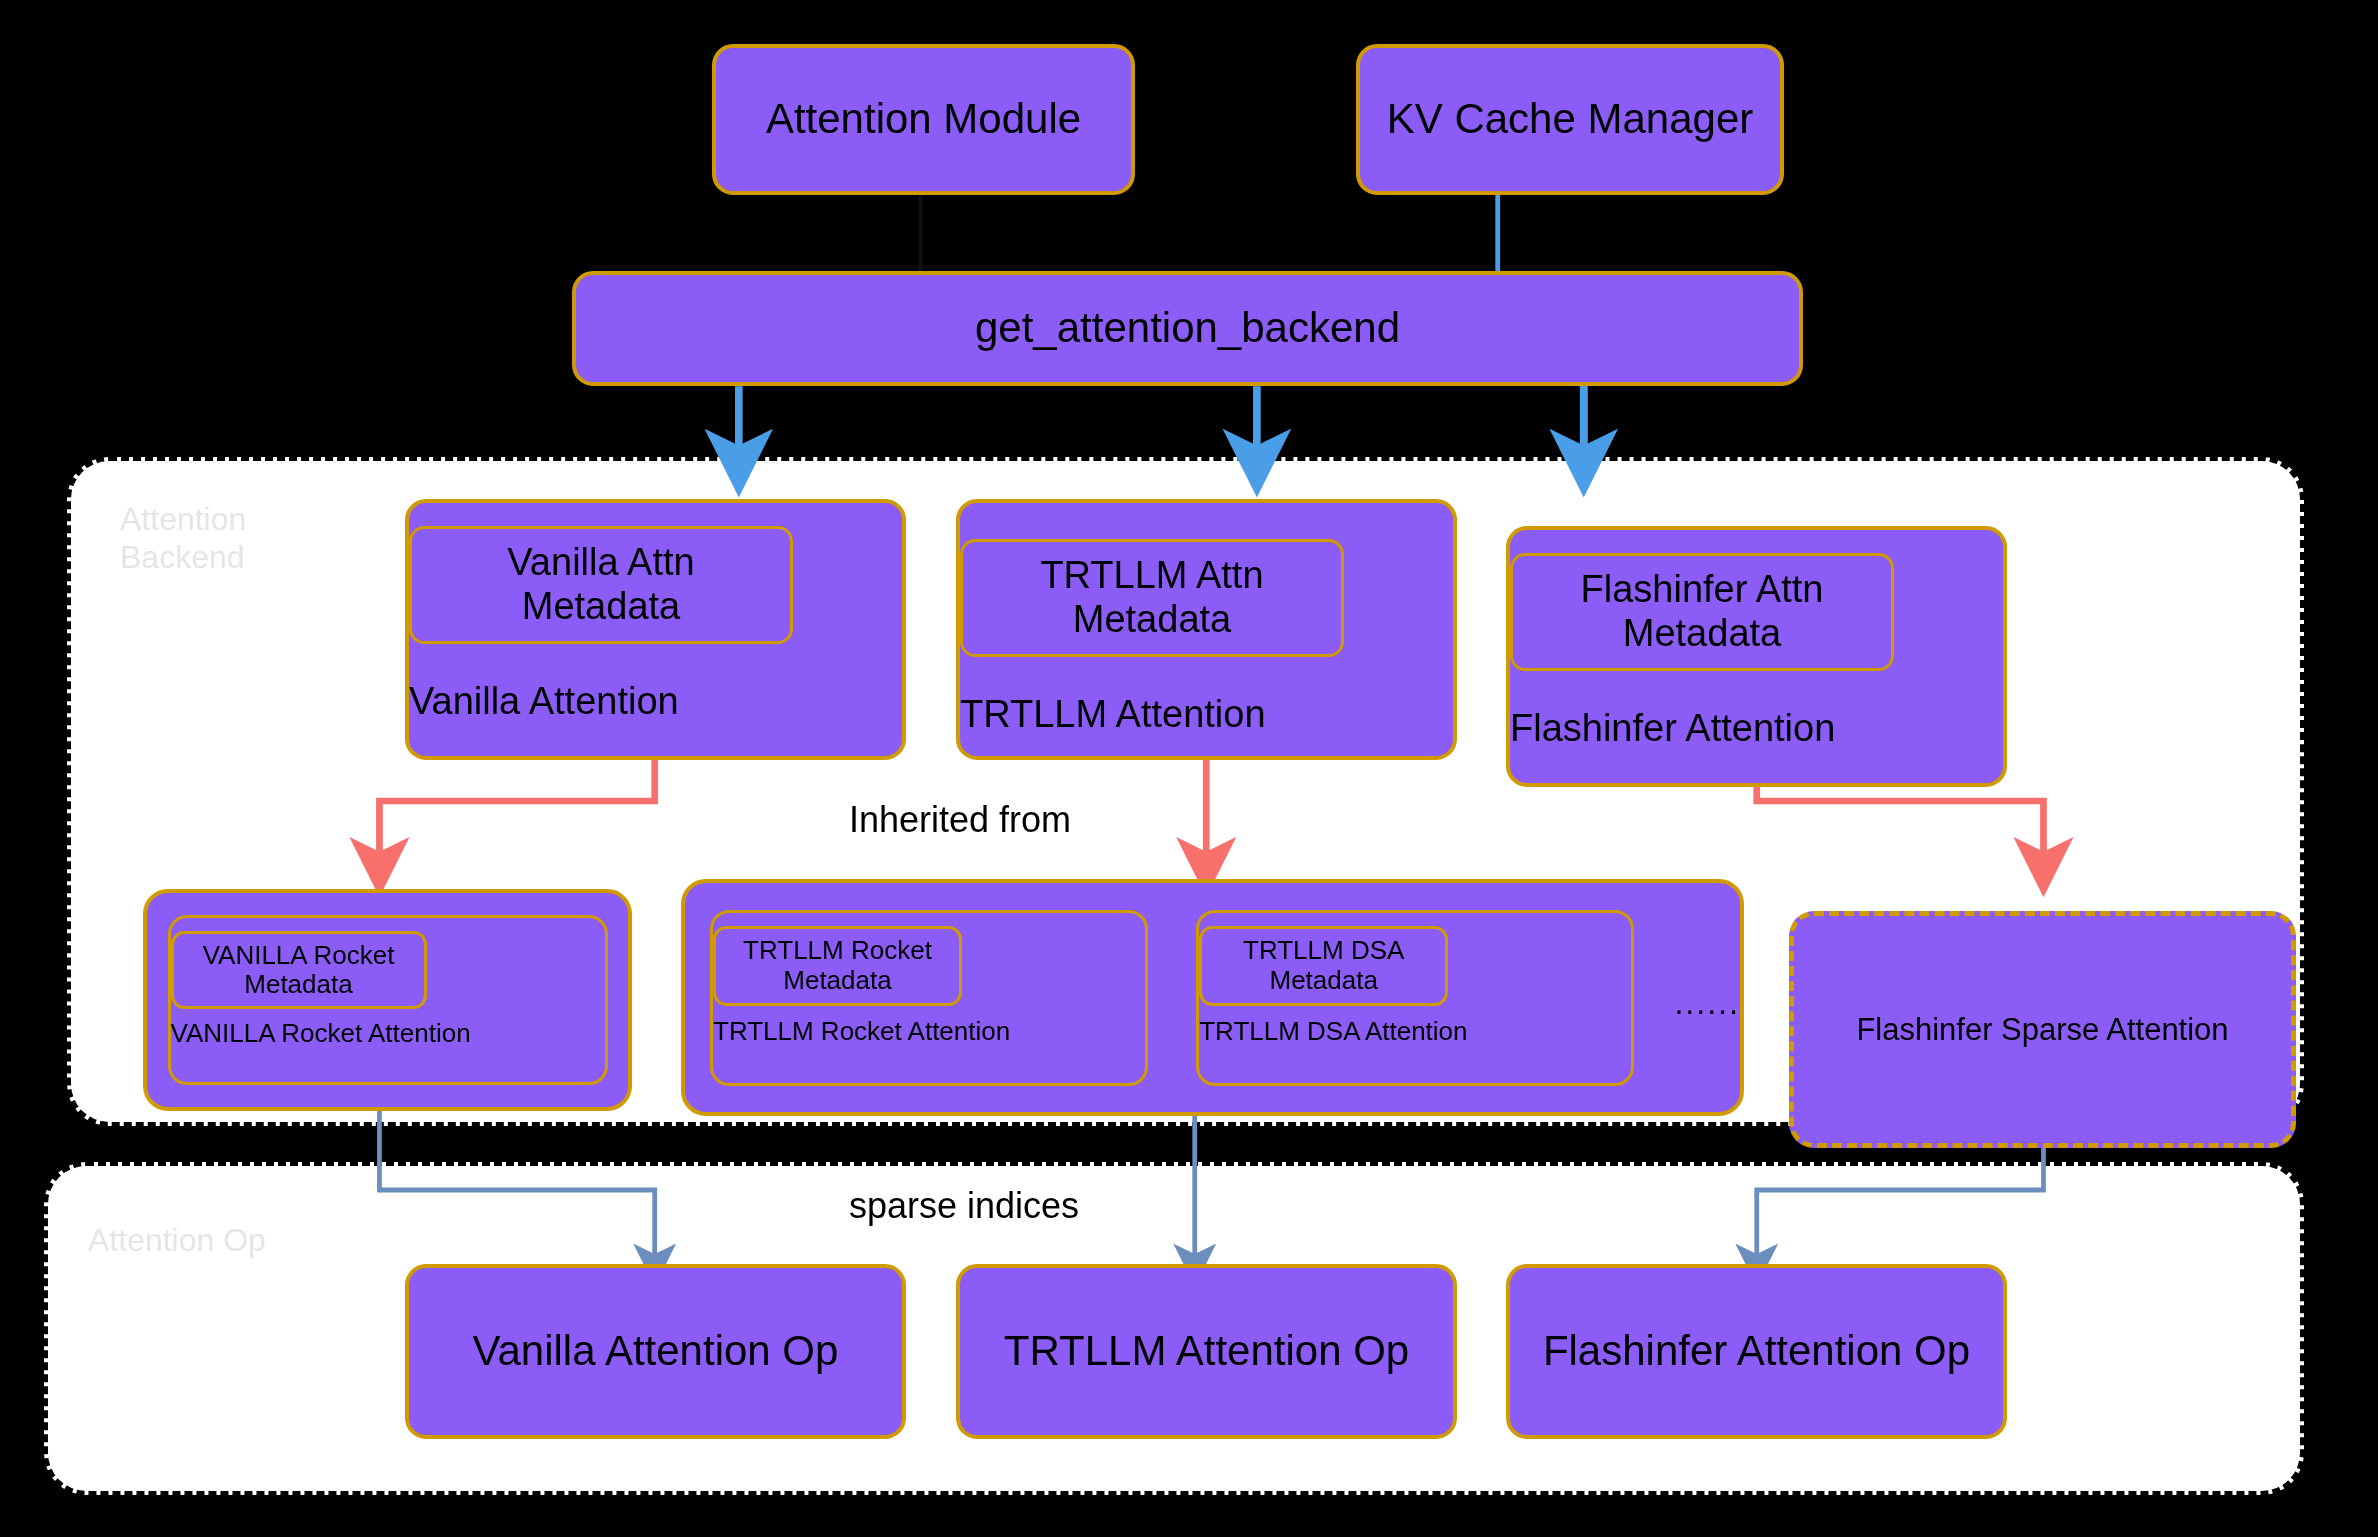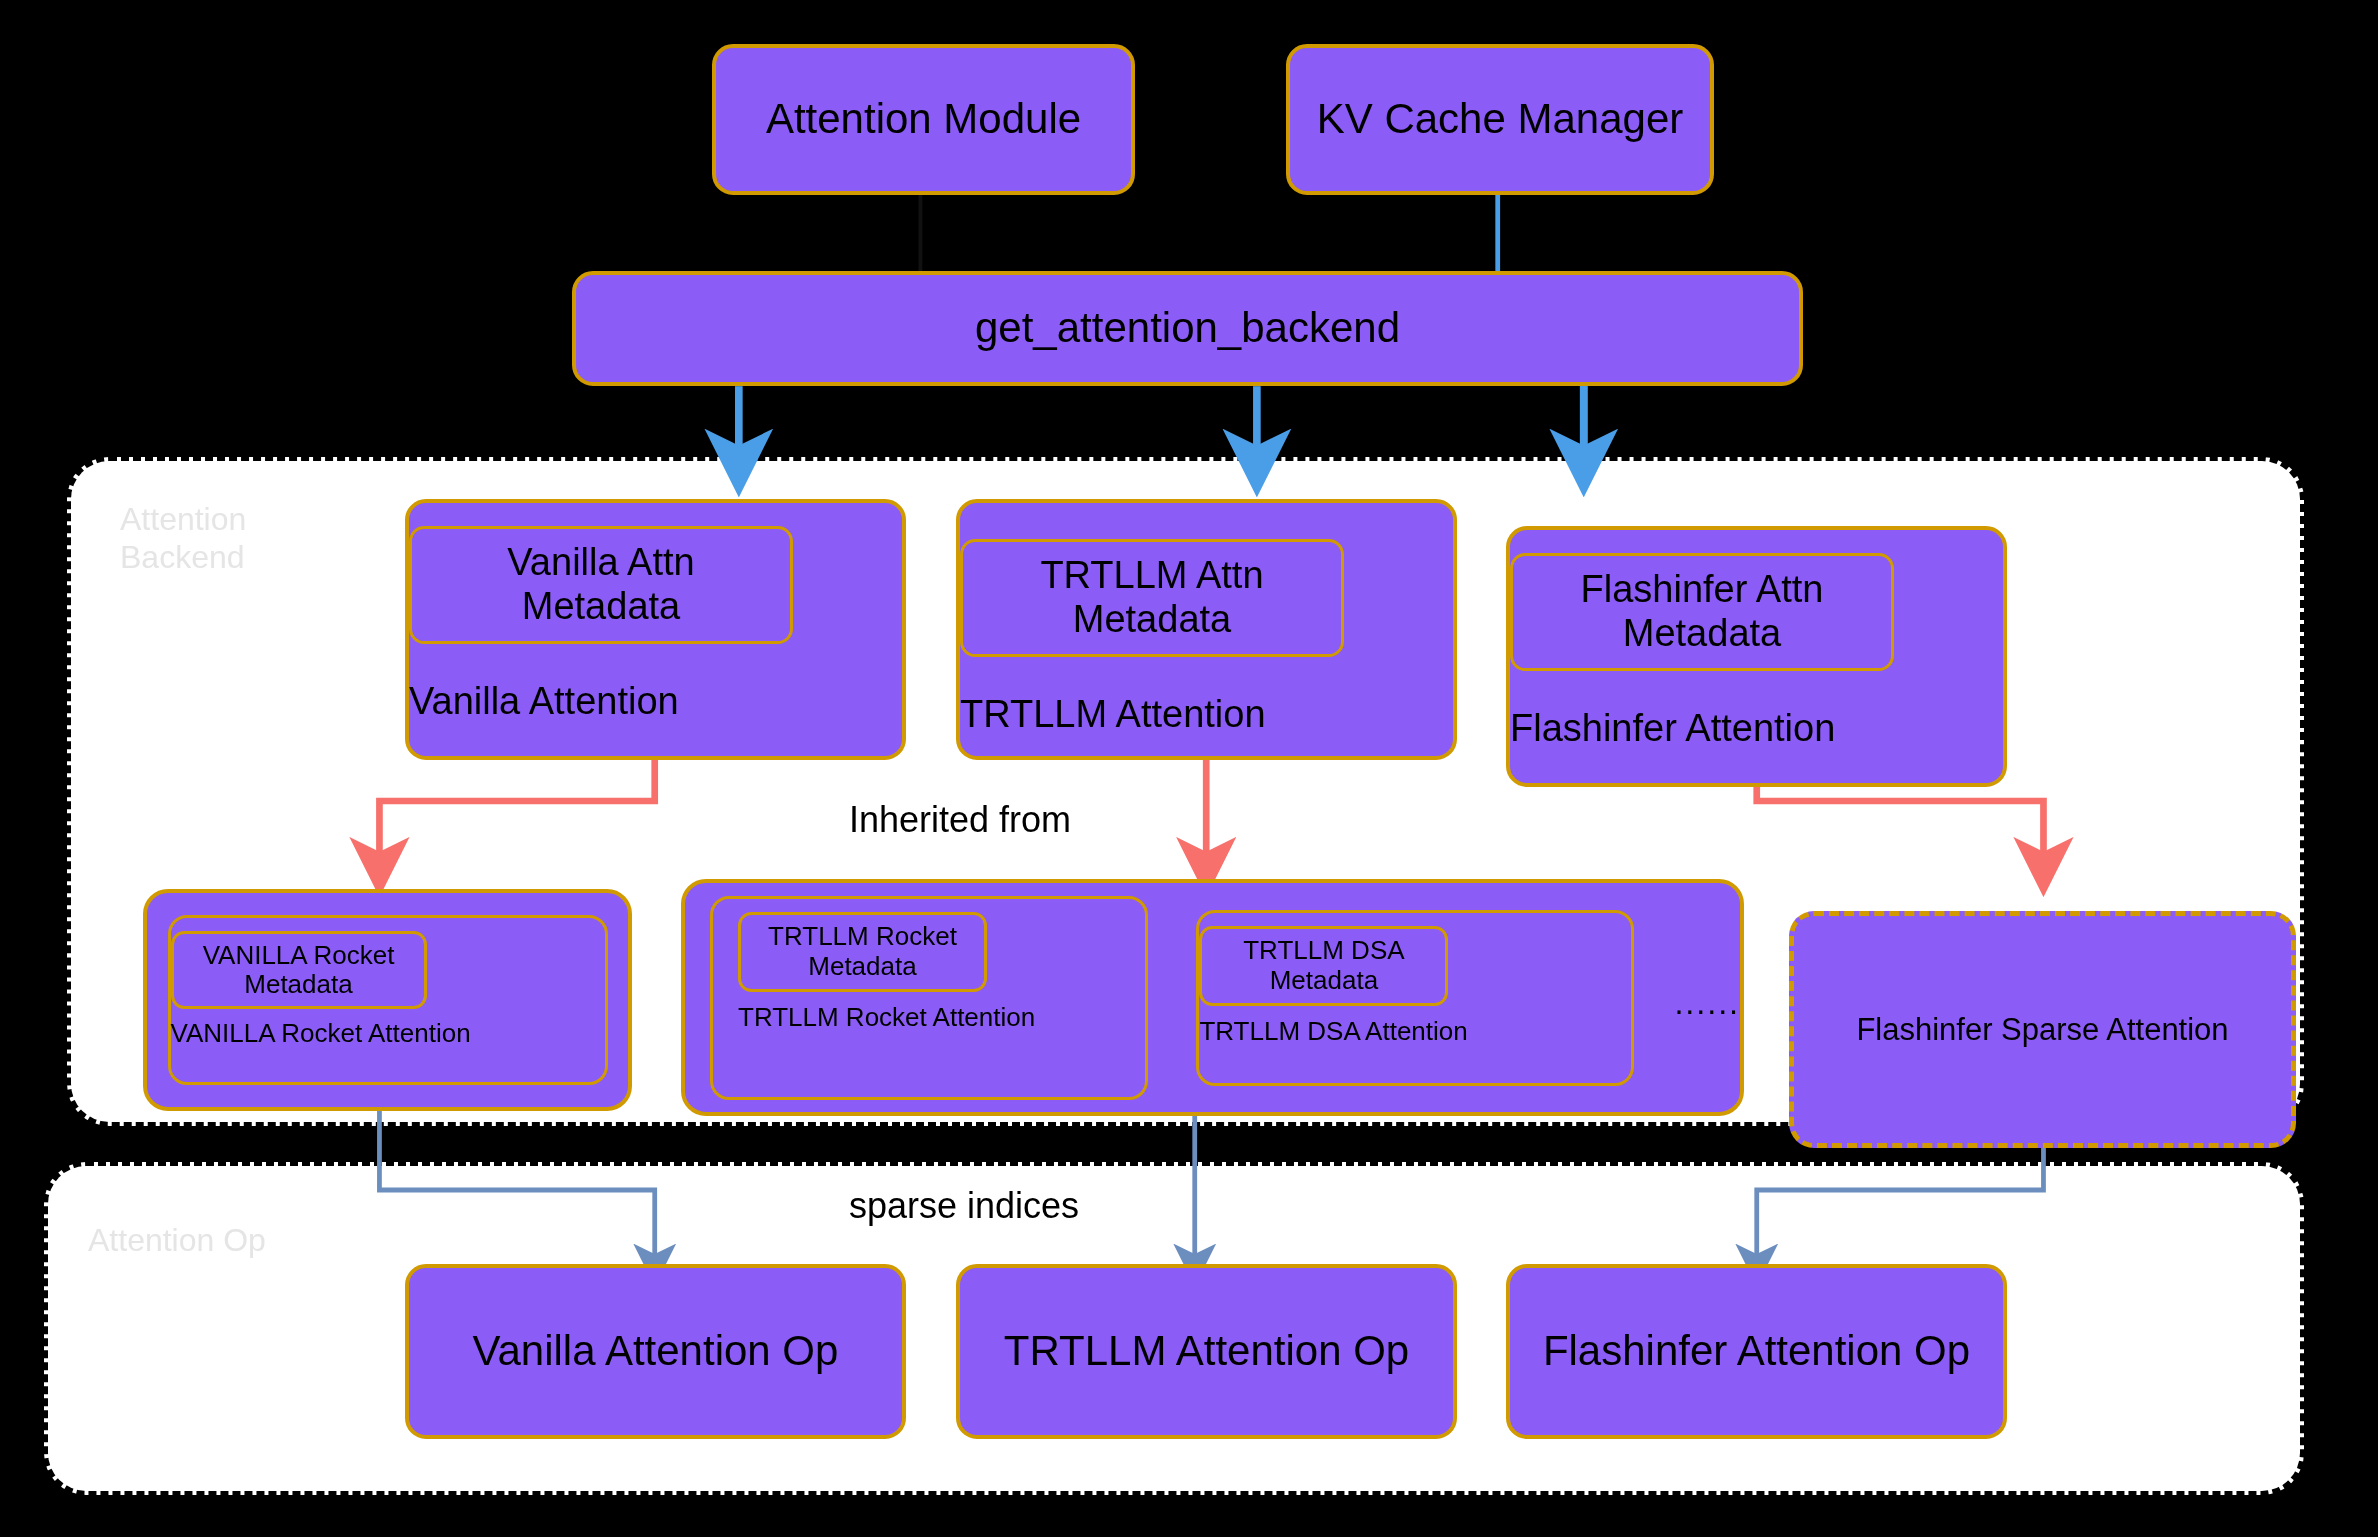--- a/index.html
+++ b/index.html
@@ -154,21 +154,21 @@
     </g>
     <g>
       <path d="M2138,1162 L2138,1245 L1838,1245 L1838,1322" stroke="#6C8EBF" stroke-width="5" fill="none" marker-end="url(#arrowSteel)"></path>
     </g>
   </svg>
 
   <div class="node t-xl" style="left:712px; top:44px; width:423px; height:151px;">
     <span>Attention Module</span>
   </div>
 
-  <div class="node t-xl" style="left:1286px; top:44px; width:428px; height:151px;">
+  <div class="node t-xl" style="left:1356px; top:44px; width:428px; height:151px;">
     <span>KV Cache Manager</span>
   </div>
 
   <div class="node t-xl" style="left:572px; top:271px; width:1231px; height:115px;">
     <span>get_attention_backend</span>
   </div>
 
   <div class="group" style="left:67px; top:457px; width:2237px; height:669px;"></div>
 
   <div class="group-label" style="left:120px; top:501px; width:287px;">Attention
@@ -212,21 +212,21 @@
         <div class="node inner t-sm" style="position:relative; left:auto; top:auto; margin-top:13.4px; width:256px; height:78px; white-space:pre-line; border-radius:13.4px; z-index:7;">
           <span>VANILLA Rocket
 Metadata</span>
         </div>
         <div class="t-sm" style="margin-top:9.6px;">VANILLA Rocket Attention</div>
       </div>
     </div>
   </div>
 
   <div class="node" style="left:681px; top:879px; width:1063px; height:237px; border-radius:25px; z-index:5; justify-content:flex-start;">
-    <div class="node inner" style="position:relative; left:auto; top:auto; margin-left:25px; width:445px; height:204px; border-radius:19px; z-index:6;padding-left:25px;">
+    <div class="node inner" style="position:relative; left:auto; top:auto; margin-left:25px; width:445px; height:176px; border-radius:19px; z-index:6;">
       <div class="stack">
         <div class="node inner t-sm" style="position:relative; left:auto; top:auto; margin-top:13.4px; width:249px; height:80px; white-space:pre-line; border-radius:13.4px; z-index:7;">
           <span>TRTLLM Rocket
 Metadata</span>
         </div>
         <div class="t-sm" style="margin-top:11.5px;">TRTLLM Rocket Attention</div>
       </div>
     </div>
 
     <div class="node inner" style="position:relative; left:auto; top:auto; margin-left:48px; width:445px; height:176px; border-radius:19px; z-index:6;">

